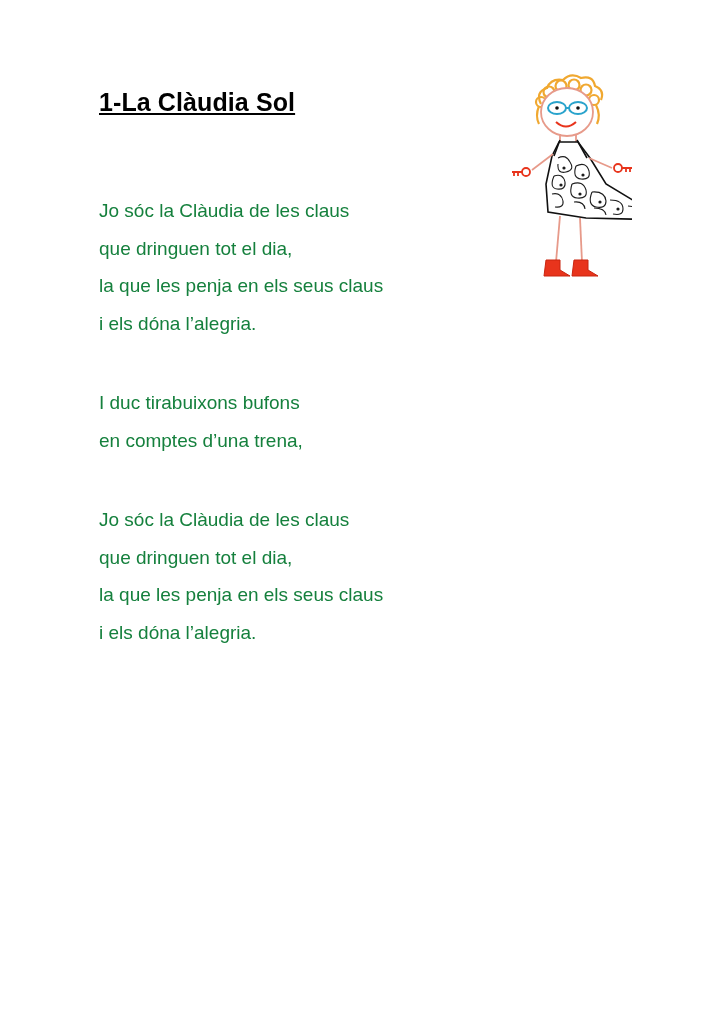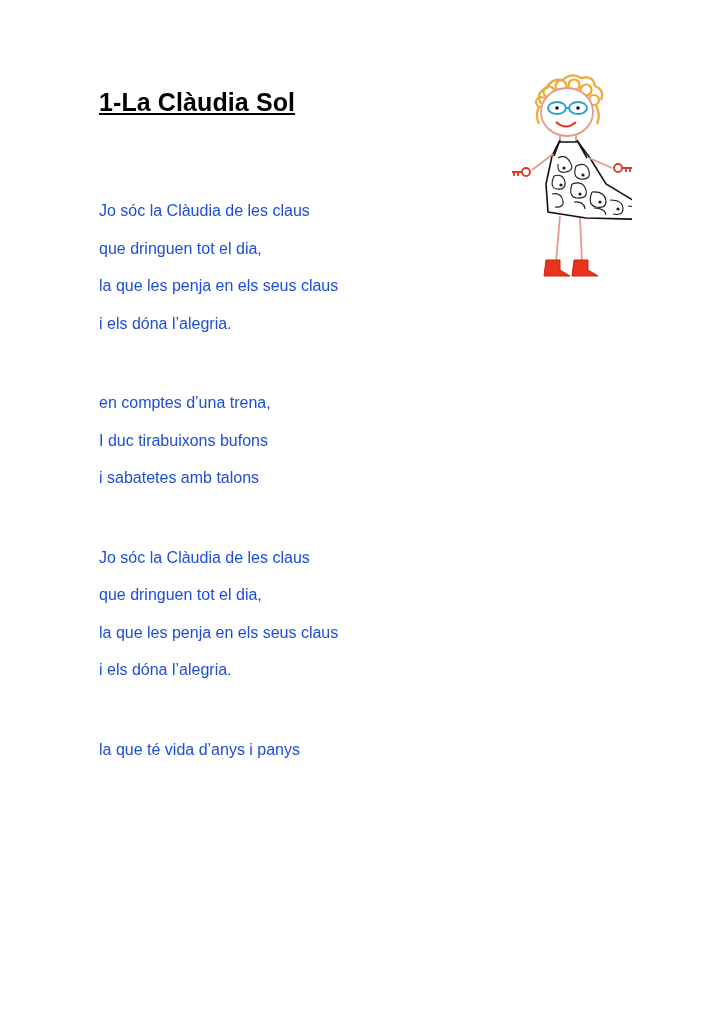--- a/index.html
+++ b/index.html
@@ -35,24 +35,24 @@
     top: 192px;
     width: 380px;
   }
   .stanza {
     margin: 0 0 42px 0;
   }
   .stanza:last-child {
     margin-bottom: 0;
   }
   .line {
-    font-size: 16px;
+    font-size: 19px;
     line-height: 37.5px;
     white-space: nowrap;
-    color: #1d4ed8;
+    color: #15803d;
   }
   .illustration {
     position: absolute;
     left: 486px;
     top: 72px;
     width: 200px;
     height: 250px;
   }
   .illustration svg {
     display: block;
@@ -68,34 +68,32 @@
   <div class="poem">
 
     <div class="stanza">
       <div class="line">Jo sóc la Clàudia de les claus</div>
       <div class="line">que dringuen tot el dia,</div>
       <div class="line">la que les penja en els seus claus</div>
       <div class="line">i els dóna l’alegria.</div>
     </div>
 
     <div class="stanza">
+      <div class="line">I duc tirabuixons bufons</div>
       <div class="line">en comptes d’una trena,</div>
-      <div class="line">I duc tirabuixons bufons</div>
-      <div class="line">i sabatetes amb talons</div>
     </div>
 
     <div class="stanza">
       <div class="line">Jo sóc la Clàudia de les claus</div>
       <div class="line">que dringuen tot el dia,</div>
       <div class="line">la que les penja en els seus claus</div>
       <div class="line">i els dóna l’alegria.</div>
     </div>
 
     <div class="stanza">
-      <div class="line">la que té vida d’anys i panys</div>
     </div>
 
   </div>
 
   <div class="illustration">
     <svg width="200" height="250" viewBox="0 0 200 250" xmlns="http://www.w3.org/2000/svg">
 
       <g stroke="#f0a830" stroke-width="2.2" fill="none">
         <path d="M55 32 q-6 -12 6 -16 q4 -10 16 -8 q8 -8 18 -2 q12 -3 14 8 q10 4 6 14"></path>
         <circle cx="55" cy="30" r="5"></circle>

